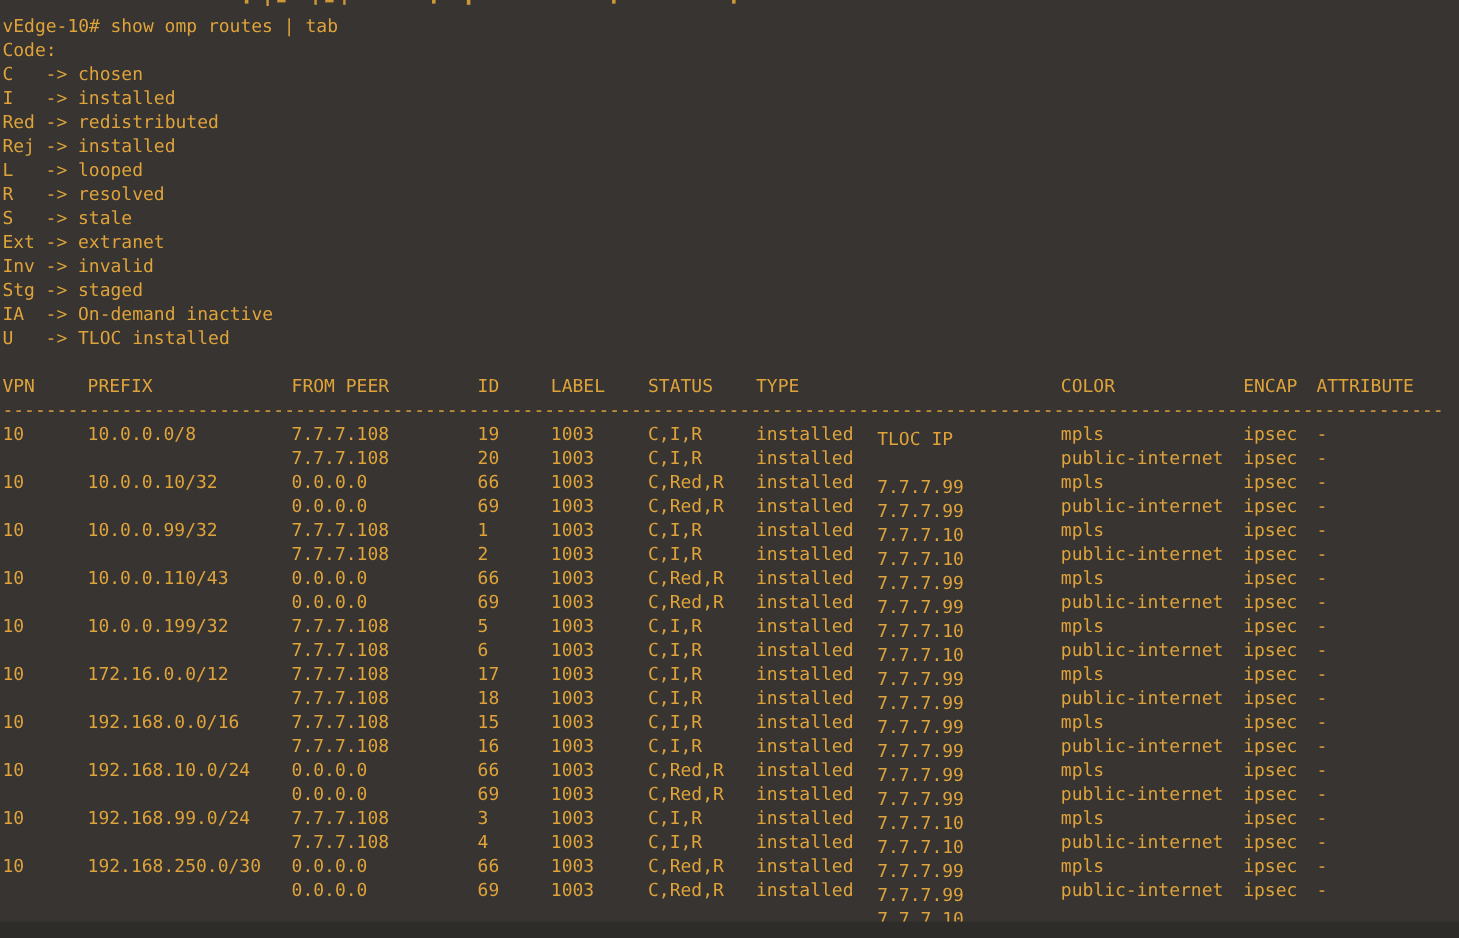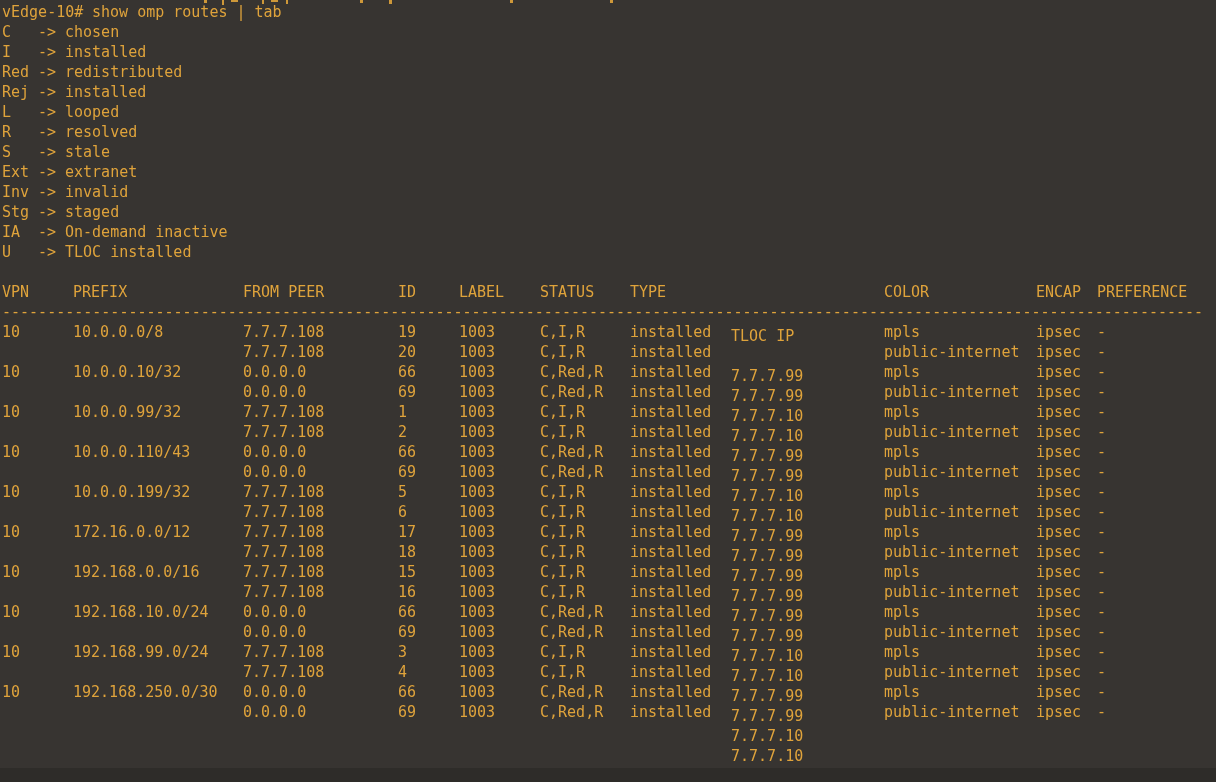--- a/index.html
+++ b/index.html
@@ -7,21 +7,21 @@
     width: 1216px;
     height: 782px;
     background: #373431;
     overflow: hidden;
     font-family: "DejaVu Sans Mono", "Liberation Mono", monospace;
   }
   .terminal {
     position: relative;
     width: 1160px;
     height: 768px;
-    padding-top: 2px;
+    padding-top: 12px;
     box-sizing: border-box;
     color: #dfa33b;
     font-size: 15px;
     line-height: 20px;
     cursor: text;
   }
   .line {
     height: 20px;
     padding-left: 2px;
     white-space: pre;
@@ -92,20 +92,21 @@
     <i style="left:389px;width:3px;height:4px"></i>
     <i style="left:510px;width:3px;height:3px"></i>
     <i style="left:610px;width:3px;height:3px"></i>
   </div>
 
   <div class="trow">
     <span class="p-prompt">vEdge-10#</span>
     <span class="p-cmd">show omp routes | tab</span>
   </div>
 
+  <div class="line">Code:</div>
 
   <div>
 
   <div class="trow">
       <span class="l-code">C</span>
       <span class="l-arrow">-&gt;</span>
       <span class="l-text">chosen</span>
     </div>
       <div class="trow">
       <span class="l-code">I</span>
@@ -171,21 +172,21 @@
     <span class="c-vpn">VPN</span>
     <span class="c-prefix">PREFIX</span>
     <span class="c-from">FROM PEER</span>
     <span class="c-path">ID</span>
     <span class="c-label">LABEL</span>
     <span class="c-status">STATUS</span>
     <span class="c-attr">TYPE</span>
     <span class="c-tloc">TLOC IP</span>
     <span class="c-color">COLOR</span>
     <span class="c-encap">ENCAP</span>
-    <span class="c-pref">PREFERENCE</span>
+    <span class="c-pref">ATTRIBUTE</span>
   </div>
 
   <div class="line">-------------------------------------------------------------------------------------------------------------------------------------</div>
 
   <div>
 
   <div class="trow">
       <span class="c-vpn">10</span>
       <span class="c-prefix">10.0.0.0/8</span>
       <span class="c-from">7.7.7.108</span>

